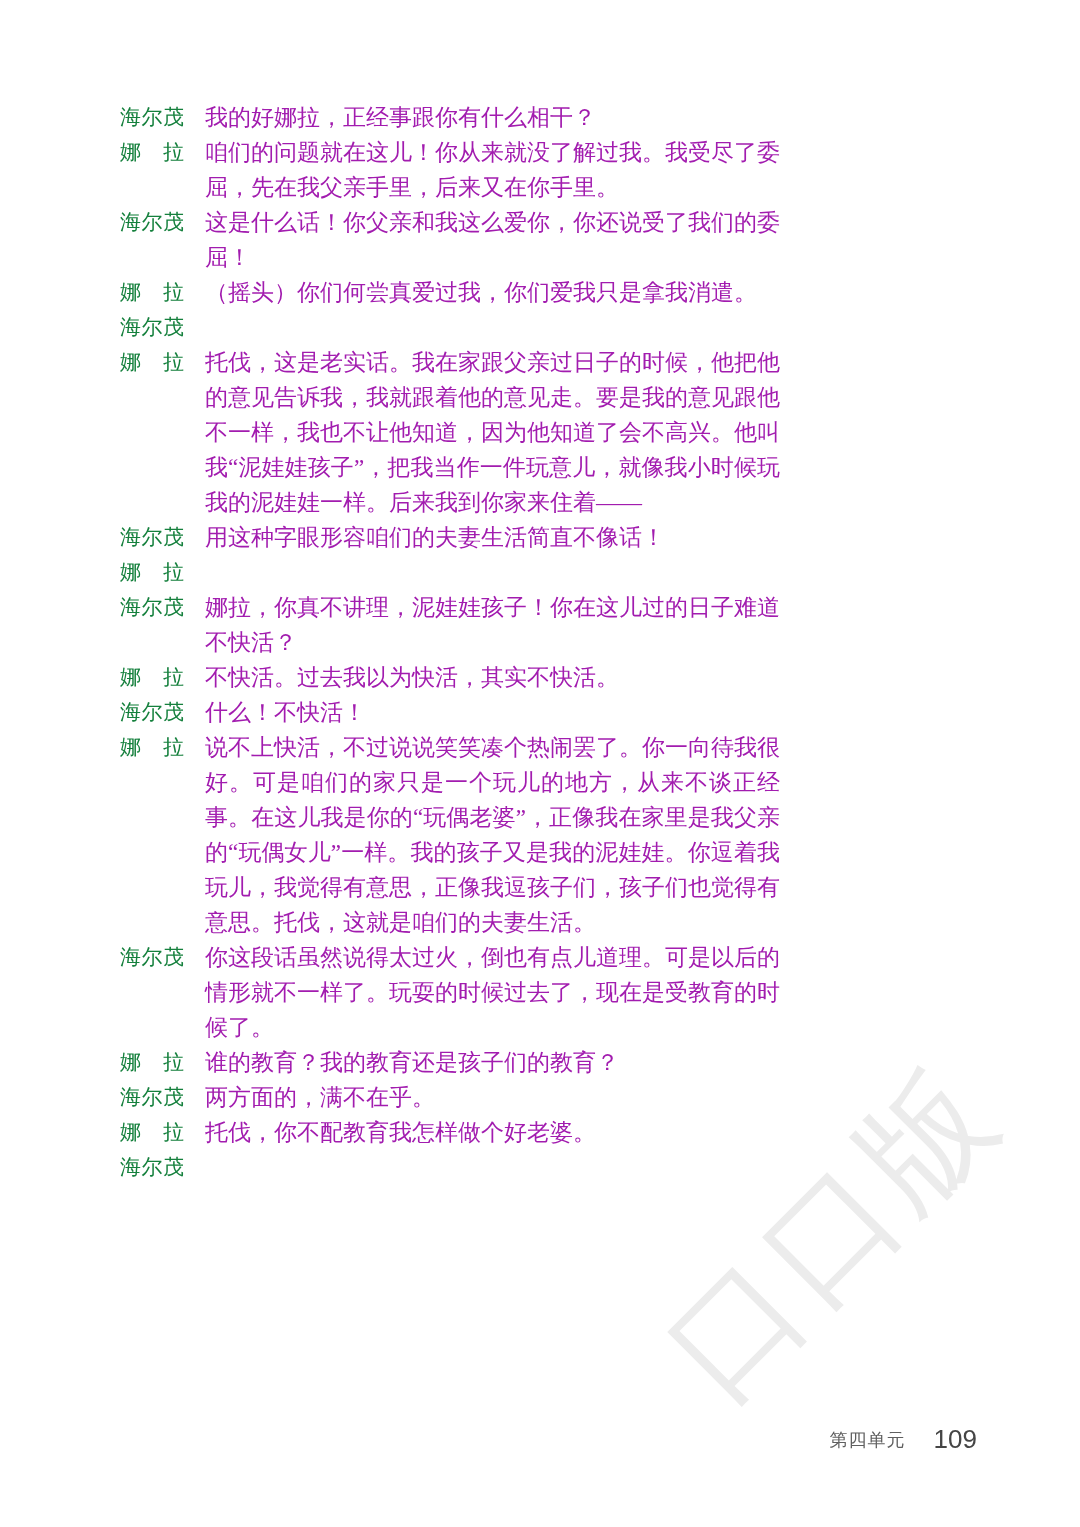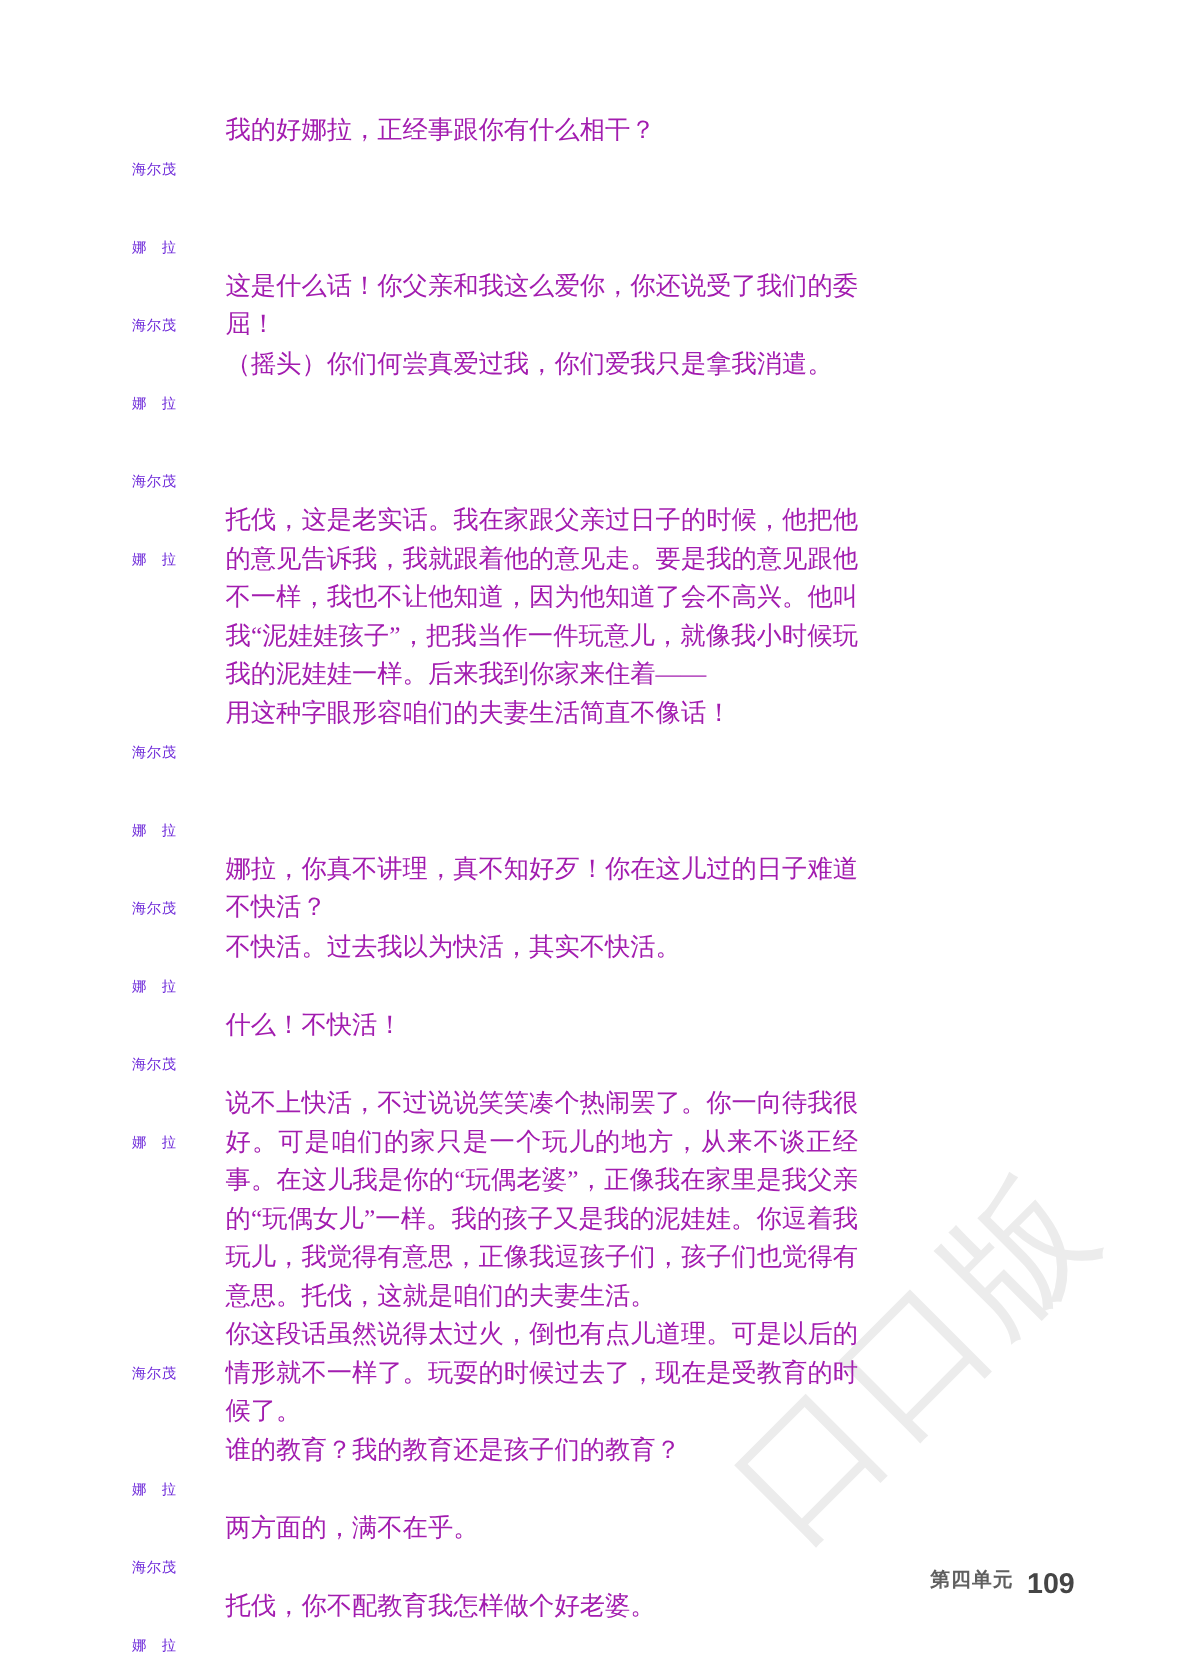--- a/index.html
+++ b/index.html
@@ -22,26 +22,25 @@
     z-index: 1;
   }
   .entry {
     display: flex;
     align-items: flex-start;
   }
   .speaker {
     flex: 0 0 54px;
     width: 54px;
     margin-right: 31px;
-    font-size: 13px;
+    font-size: 21px;
     line-height: 35px;
-    color: #6d28d9;
+    color: #15803d;
     white-space: nowrap;
     letter-spacing: 0.5px;
-    margin-top: 36px;
   }
   .speech {
     width: 575px;
     font-size: 23px;
     line-height: 35px;
     color: #a21caf;
     text-align: justify;
     text-justify: inter-ideograph;
   }
   .watermark {
@@ -59,24 +58,23 @@
     white-space: nowrap;
     pointer-events: none;
     z-index: 0;
     font-family: "Liberation Serif", "DejaVu Serif", serif;
   }
   .footer {
     position: absolute;
     top: 1424px;
     right: 103px;
     display: flex;
-    align-items: flex-start;
-    gap: 12px;
+    align-items: center;
+    gap: 28px;
     z-index: 1;
-    font-weight: bold;
   }
   .footer .unit {
     font-size: 18px;
     color: #5f5f5f;
     letter-spacing: 1px;
   }
   .footer .pagenum {
     font-size: 26px;
     color: #454545;
     font-family: "Liberation Sans", "DejaVu Sans", sans-serif;
@@ -88,20 +86,21 @@
 <div class="watermark">口口版</div>
 
 <div class="page">
 
   <div class="entry">
     <div class="speaker">海尔茂</div>
     <div class="speech">我的好娜拉，正经事跟你有什么相干？</div>
   </div>
   <div class="entry">
     <div class="speaker">娜　拉</div>
+    <div class="speech">咱们的问题就在这儿！你从来就没了解过我。我受尽了委屈，先在我父亲手里，后来又在你手里。</div>
   </div>
   <div class="entry">
     <div class="speaker">海尔茂</div>
     <div class="speech">这是什么话！你父亲和我这么爱你，你还说受了我们的委屈！</div>
   </div>
   <div class="entry">
     <div class="speaker">娜　拉</div>
     <div class="speech">（摇头）你们何尝真爱过我，你们爱我只是拿我消遣。</div>
   </div>
   <div class="entry">
@@ -113,21 +112,21 @@
   </div>
   <div class="entry">
     <div class="speaker">海尔茂</div>
     <div class="speech">用这种字眼形容咱们的夫妻生活简直不像话！</div>
   </div>
   <div class="entry">
     <div class="speaker">娜　拉</div>
   </div>
   <div class="entry">
     <div class="speaker">海尔茂</div>
-    <div class="speech">娜拉，你真不讲理，真不知好歹！你在这儿过的日子难道不快活？</div>
+    <div class="speech">娜拉，你真不讲理，泥娃娃孩子！你在这儿过的日子难道不快活？</div>
   </div>
   <div class="entry">
     <div class="speaker">娜　拉</div>
     <div class="speech">不快活。过去我以为快活，其实不快活。</div>
   </div>
   <div class="entry">
     <div class="speaker">海尔茂</div>
     <div class="speech">什么！不快活！</div>
   </div>
   <div class="entry">

